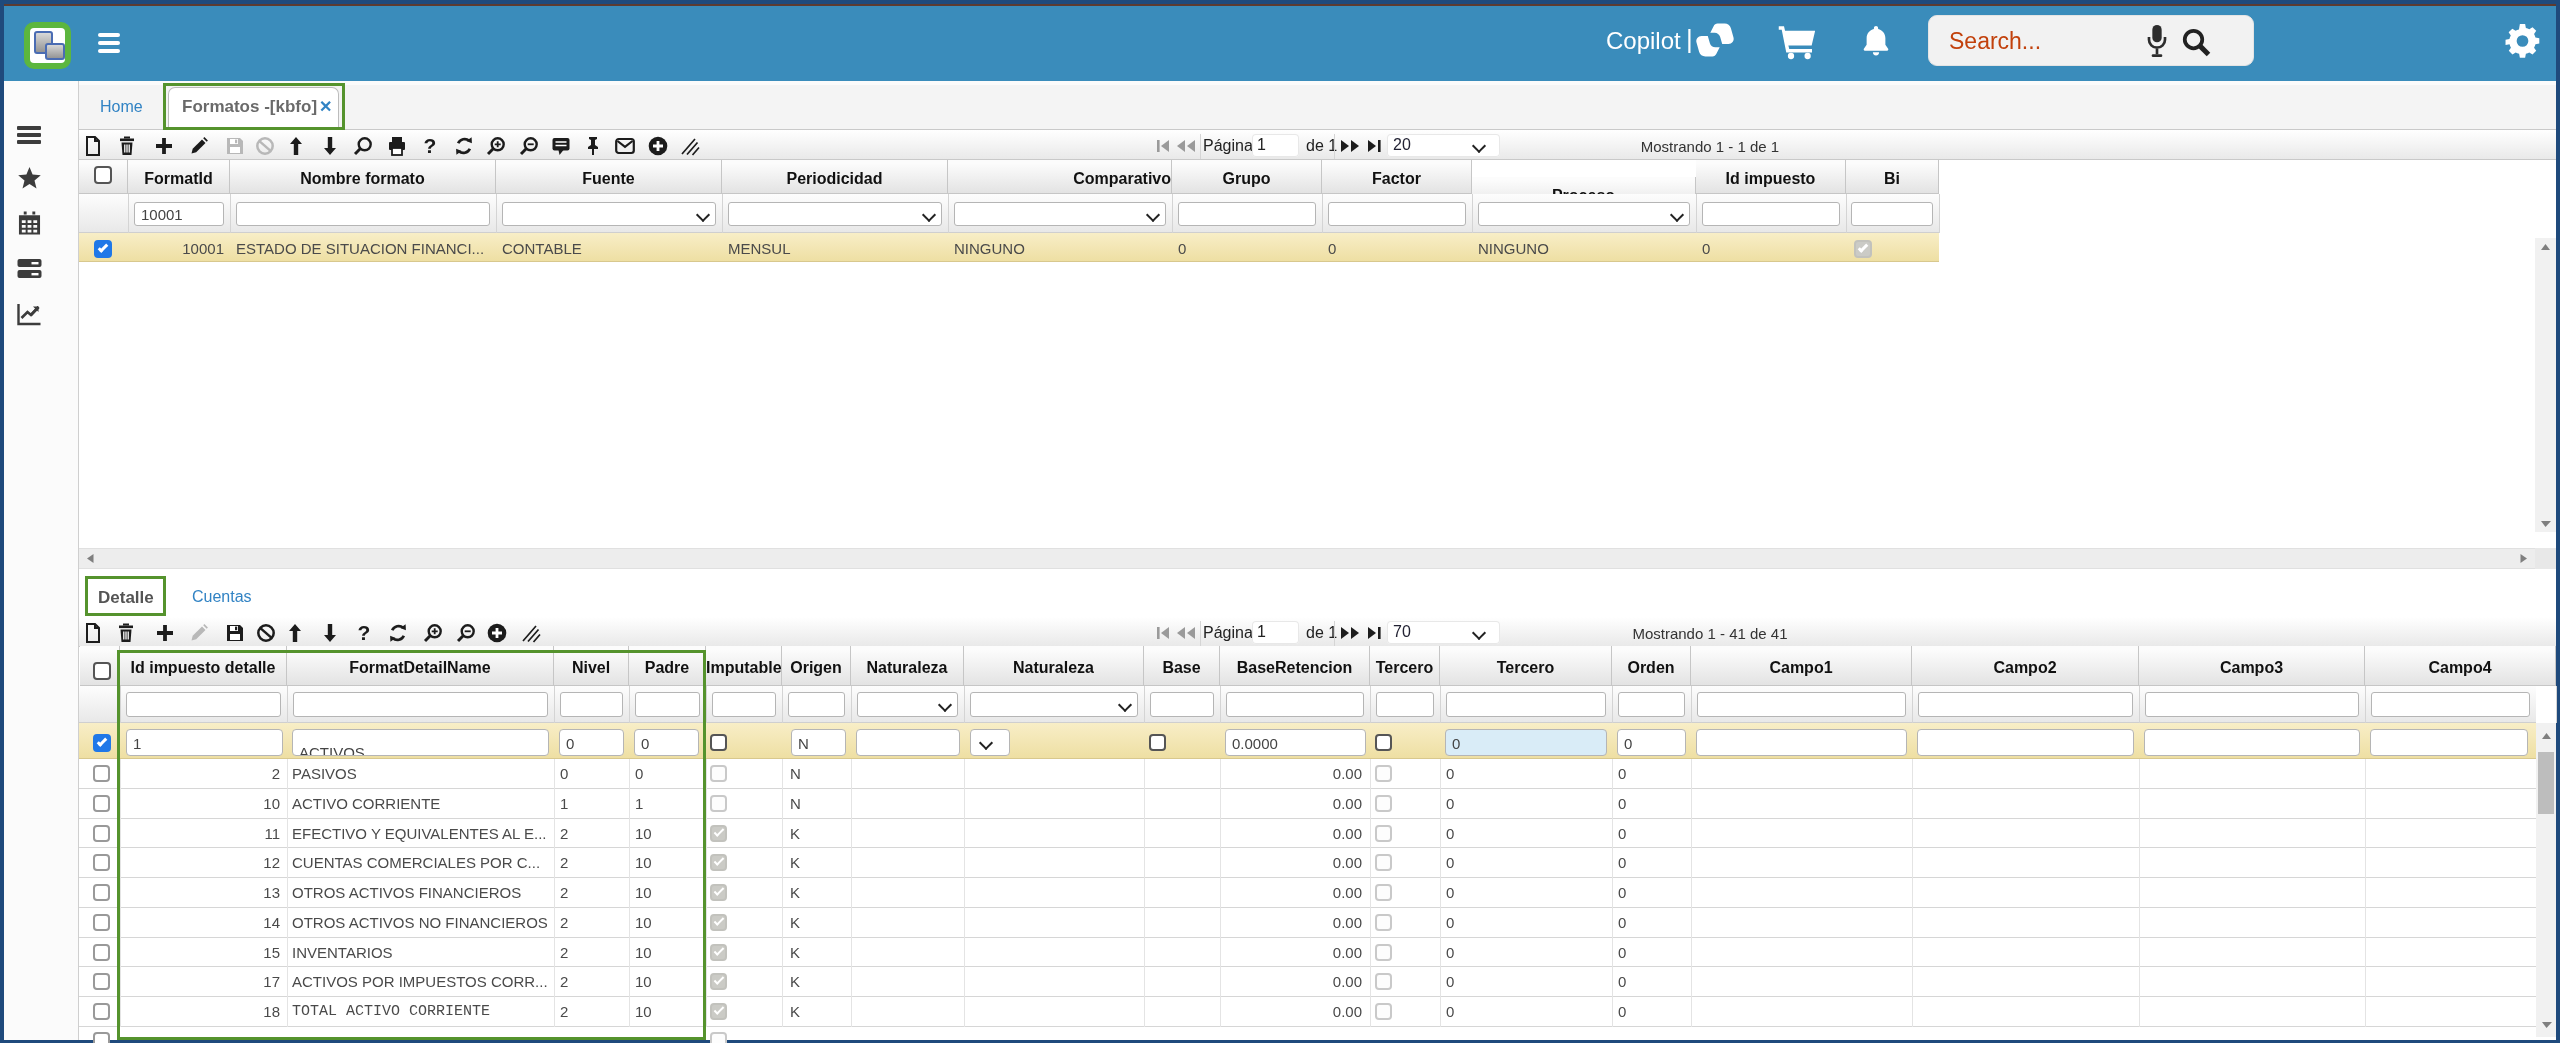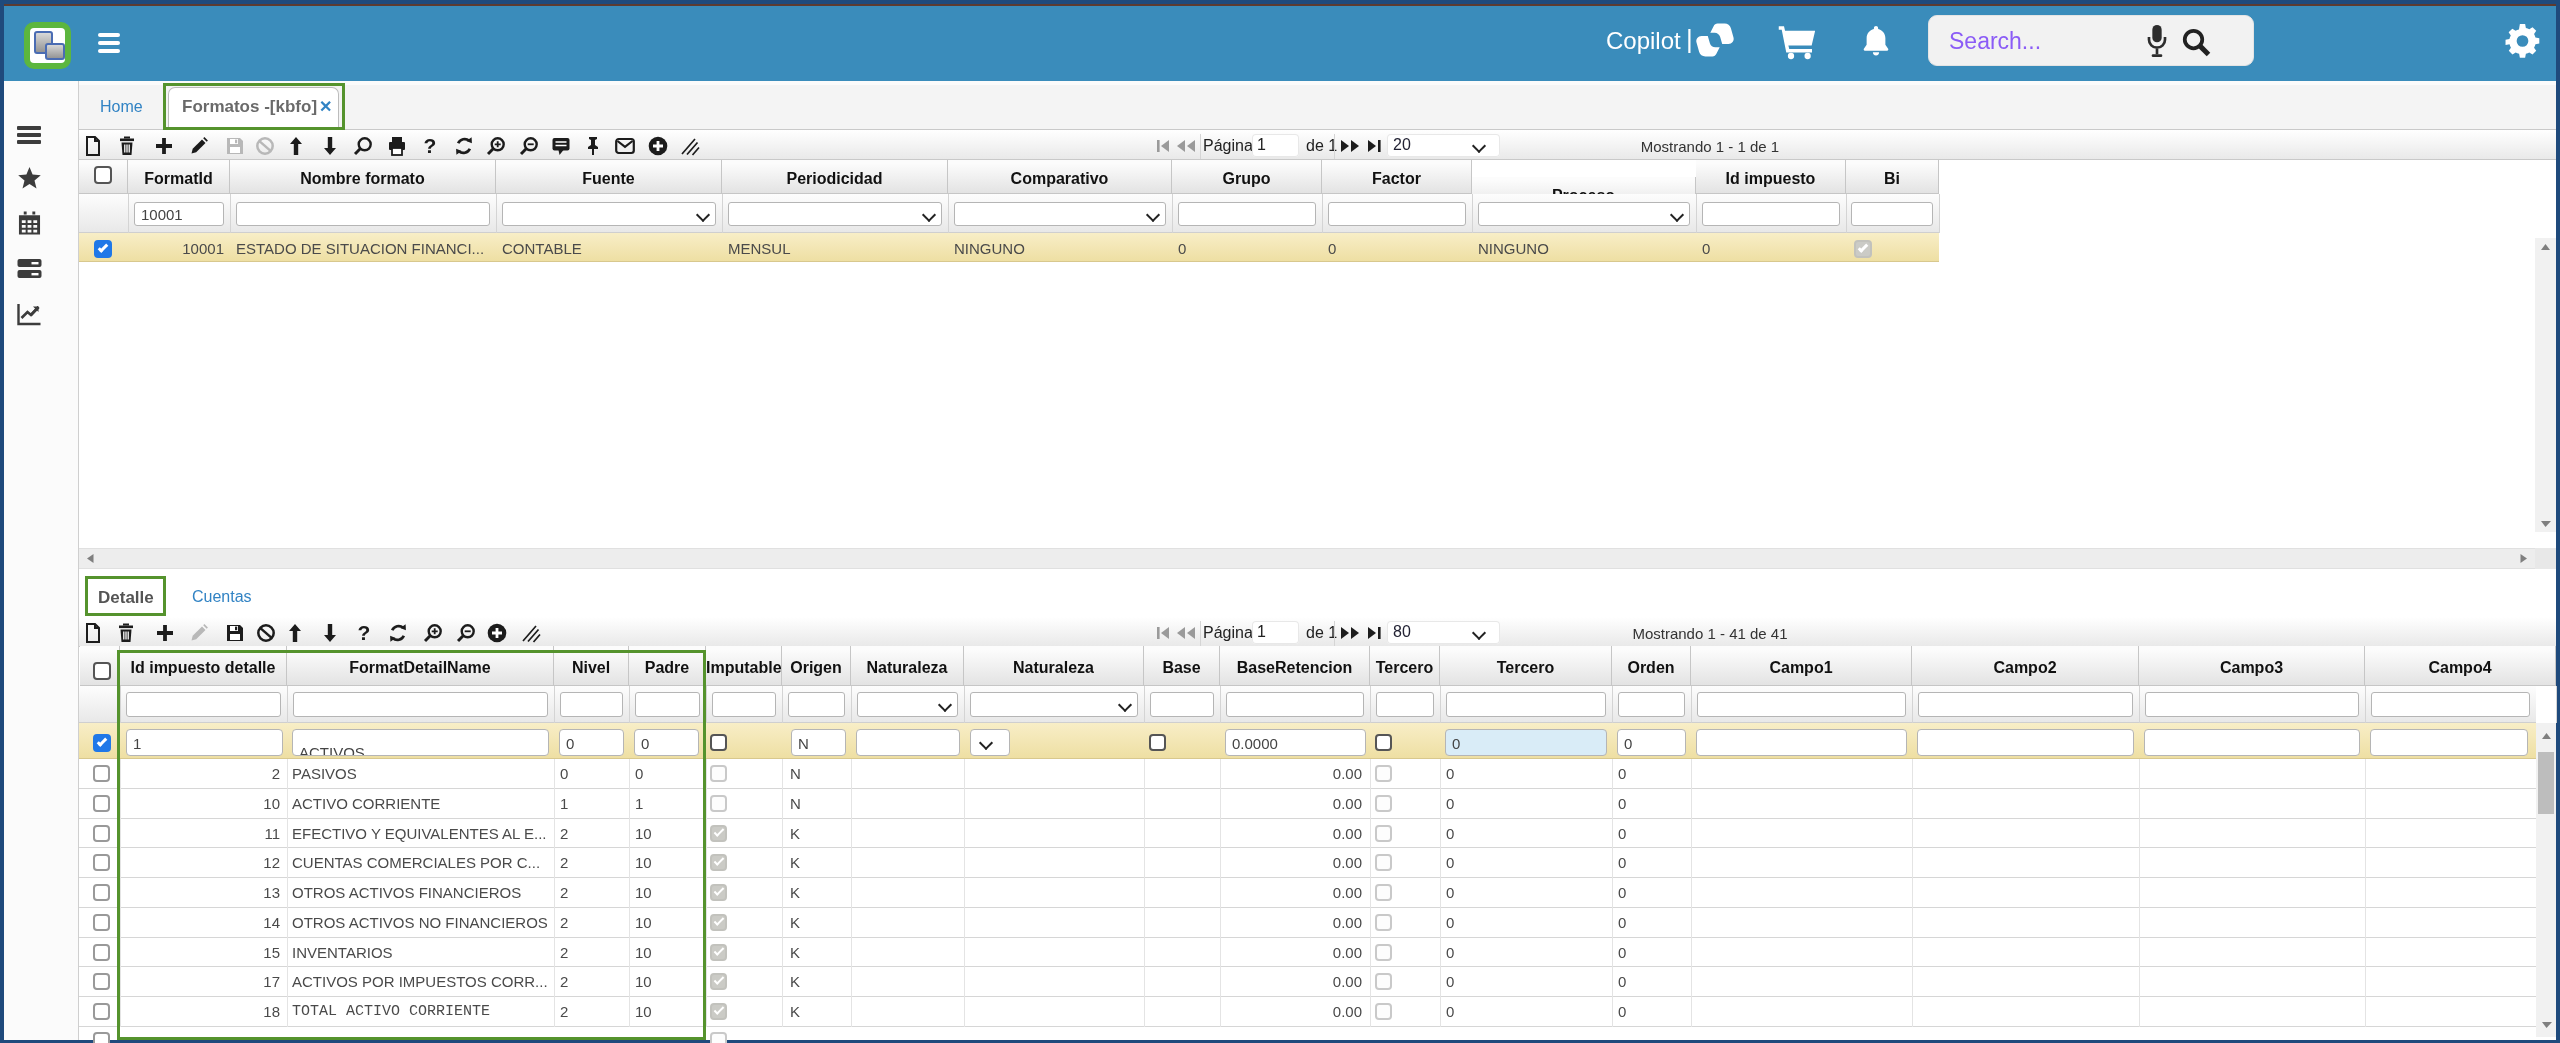--- a/index.html
+++ b/index.html
@@ -49,21 +49,21 @@
 <svg style="left:1777px;top:24px" width="42" height="36" viewBox="0 0 24 20" fill="#fff">
 <path d="M1 1h3l.6 2.5h17.2l-2 8.5H6.5L7 14h13v2H5.3L2.7 3H1z"></path>
 <circle cx="8" cy="18" r="1.8"></circle>
     <circle cx="17.5" cy="18" r="1.8"></circle>
 </svg>
 <svg style="left:1861px;top:24px" width="30" height="34" viewBox="0 0 24 27" fill="#fff">
 <path d="M12 1.5c.9 0 1.7.7 1.7 1.7v.7c3.4.8 5.8 3.8 5.8 7.4v5.2l2.2 3.2c.4.6 0 1.5-.8 1.5H3.1c-.8 0-1.2-.9-.8-1.5l2.2-3.2v-5.2c0-3.6 2.4-6.6 5.8-7.4v-.7c0-1 .8-1.7 1.7-1.7z"></path>
 <path d="M9.5 22.5h5a2.5 2.5 0 0 1-5 0z"></path>
 </svg>
 <div class="abs" style="left:1928px;top:15px;width:326px;height:51px;background:#f2f2f2;border-radius:9px;border:1px solid #e4e4e4;"></div>
-<div class="abs" style="left:1949px;top:28px;font-size:23px;color:#8b5cf6;">Search...</div>
+<div class="abs" style="left:1949px;top:28px;font-size:23px;color:#c2410c;">Search...</div>
 <svg style="left:2146px;top:25px" width="22" height="32" viewBox="0 0 16 24" fill="#2d2d2d">
 <rect x="4.5" y="0" width="7" height="13" rx="3.5"></rect>
 <path d="M1 9v2a7 7 0 0 0 14 0V9h-2v2a5 5 0 0 1-10 0V9z"></path>
 <rect x="7" y="18" width="2" height="4"></rect>
     <rect x="4" y="22" width="8" height="2" rx="1"></rect>
 </svg>
 <svg style="left:2181px;top:27px" width="30" height="30" viewBox="0 0 24 24" fill="none" stroke="#222" stroke-width="3">
 <circle cx="10" cy="10" r="7"></circle>
     <line x1="15.5" y1="15.5" x2="22" y2="22" stroke-width="4"></line>
 </svg>
@@ -211,21 +211,21 @@
   </div>
 <div class="abs" style="left:1387px;top:134px;width:113px;height:23px;background:#fff;border-radius:4px;box-shadow:inset 0 0 0 1px #e8e8e8;"></div>
 <div class="abs" style="left:1393px;top:136px;font-size:16px;color:#223;">20</div>
 <div class="chev" style="left:1474px;top:140px;"></div>
 <div class="abs" style="left:1570px;top:138px;width:280px;text-align:center;font-size:15px;color:#333;">Mostrando 1 - 1 de 1</div>
 <div class="hcell" style="left:79px;top:160px;width:49px;height:34px;line-height:37px;"></div>
 <div class="hcell" style="left:128px;top:160px;width:102px;height:34px;line-height:37px;">FormatId</div>
 <div class="hcell" style="left:230px;top:160px;width:266px;height:34px;line-height:37px;">Nombre formato</div>
 <div class="hcell" style="left:496px;top:160px;width:226px;height:34px;line-height:37px;">Fuente</div>
 <div class="hcell" style="left:722px;top:160px;width:226px;height:34px;line-height:37px;">Periodicidad</div>
-<div class="hcell" style="left:948px;top:160px;width:224px;height:34px;line-height:37px;">Comparativo</div>
+<div class="hcell" style="left:948px;top:160px;width:224px;height:34px;line-height:37px;text-align:right;">Comparativo</div>
 <div class="hcell" style="left:1172px;top:160px;width:150px;height:34px;line-height:37px;">Grupo</div>
 <div class="hcell" style="left:1322px;top:160px;width:150px;height:34px;line-height:37px;">Factor</div>
 <div class="hcell" style="left:1472px;top:160px;width:224px;height:34px;line-height:37px;margin-top:17px;">Proceso</div>
 <div class="hcell" style="left:1696px;top:160px;width:150px;height:34px;line-height:37px;">Id impuesto</div>
 <div class="hcell" style="left:1846px;top:160px;width:93px;height:34px;line-height:37px;">Bi</div>
 <div class="ck" style="left:94px;top:166px;"></div>
 <div class="abs" style="left:79px;top:194px;width:1860px;height:39px;background:linear-gradient(#fdfdfd,#e8e8e8);border-bottom:1px solid #cfcfcf;"></div>
 <div class="abs" style="left:128px;top:194px;width:1px;height:39px;background:#d4d4d4;"></div>
 <div class="abs" style="left:230px;top:194px;width:1px;height:39px;background:#d4d4d4;"></div>
 <div class="abs" style="left:496px;top:194px;width:1px;height:39px;background:#d4d4d4;"></div>
@@ -368,21 +368,21 @@
       <path d="M11 2v12l8-6z"></path>
     </svg>
   </div>
 <div class="abs" style="left:1366px;top:625px;width:16px;height:16px;">
     <svg width="16" height="16" viewBox="0 0 16 16" fill="#1c1c1c">
       <path d="M2 2v12l8-6z"></path>
       <rect x="12" y="2" width="2.6" height="12"></rect>
     </svg>
   </div>
 <div class="abs" style="left:1387px;top:621px;width:113px;height:23px;background:#fff;border-radius:4px;box-shadow:inset 0 0 0 1px #e8e8e8;"></div>
-<div class="abs" style="left:1393px;top:623px;font-size:16px;color:#223;">80</div>
+<div class="abs" style="left:1393px;top:623px;font-size:16px;color:#223;">70</div>
 <div class="chev" style="left:1474px;top:627px;"></div>
 <div class="abs" style="left:1570px;top:625px;width:280px;text-align:center;font-size:15px;color:#333;">Mostrando 1 - 41 de 41</div>
 <div class="hcell" style="left:80px;top:646px;width:40px;height:40px;line-height:44px;"></div>
 <div class="hcell" style="left:120px;top:646px;width:167px;height:40px;line-height:44px;">Id impuesto detalle</div>
 <div class="hcell" style="left:287px;top:646px;width:267px;height:40px;line-height:44px;">FormatDetailName</div>
 <div class="hcell" style="left:554px;top:646px;width:75px;height:40px;line-height:44px;">Nivel</div>
 <div class="hcell" style="left:629px;top:646px;width:77px;height:40px;line-height:44px;">Padre</div>
 <div class="hcell" style="left:706px;top:646px;width:76px;height:40px;line-height:44px;">Imputable</div>
 <div class="hcell" style="left:782px;top:646px;width:69px;height:40px;line-height:44px;">Origen</div>
 <div class="hcell" style="left:851px;top:646px;width:113px;height:40px;line-height:44px;">Naturaleza</div>

